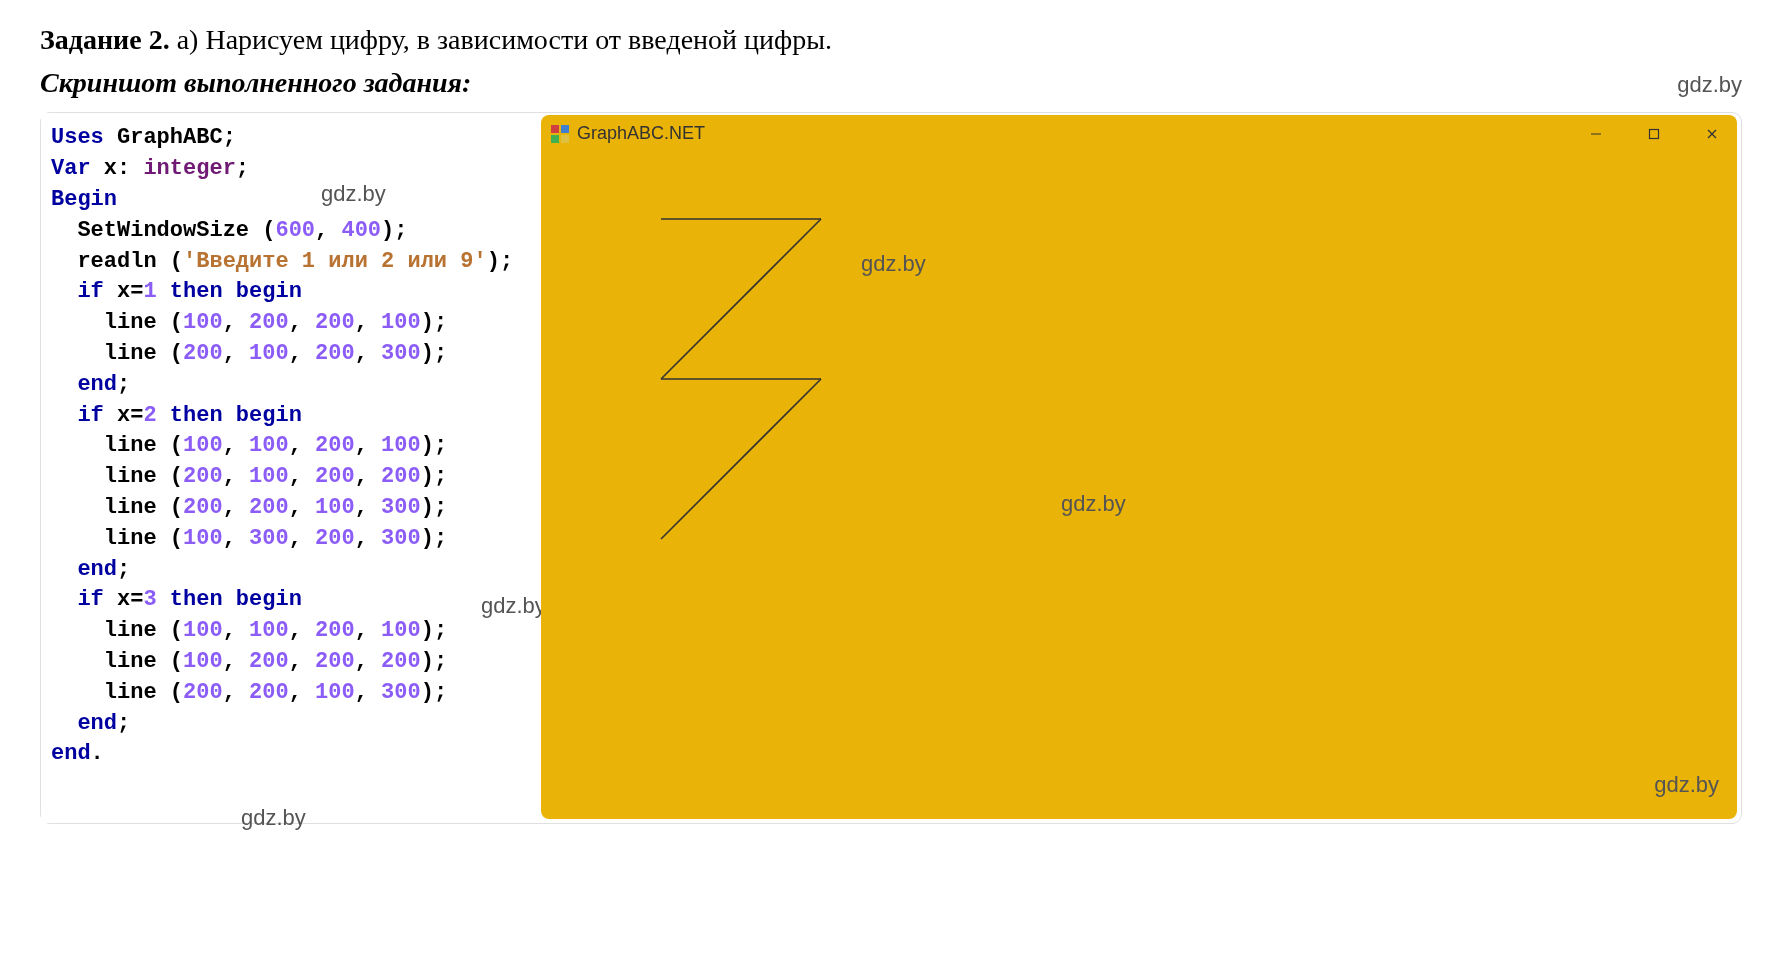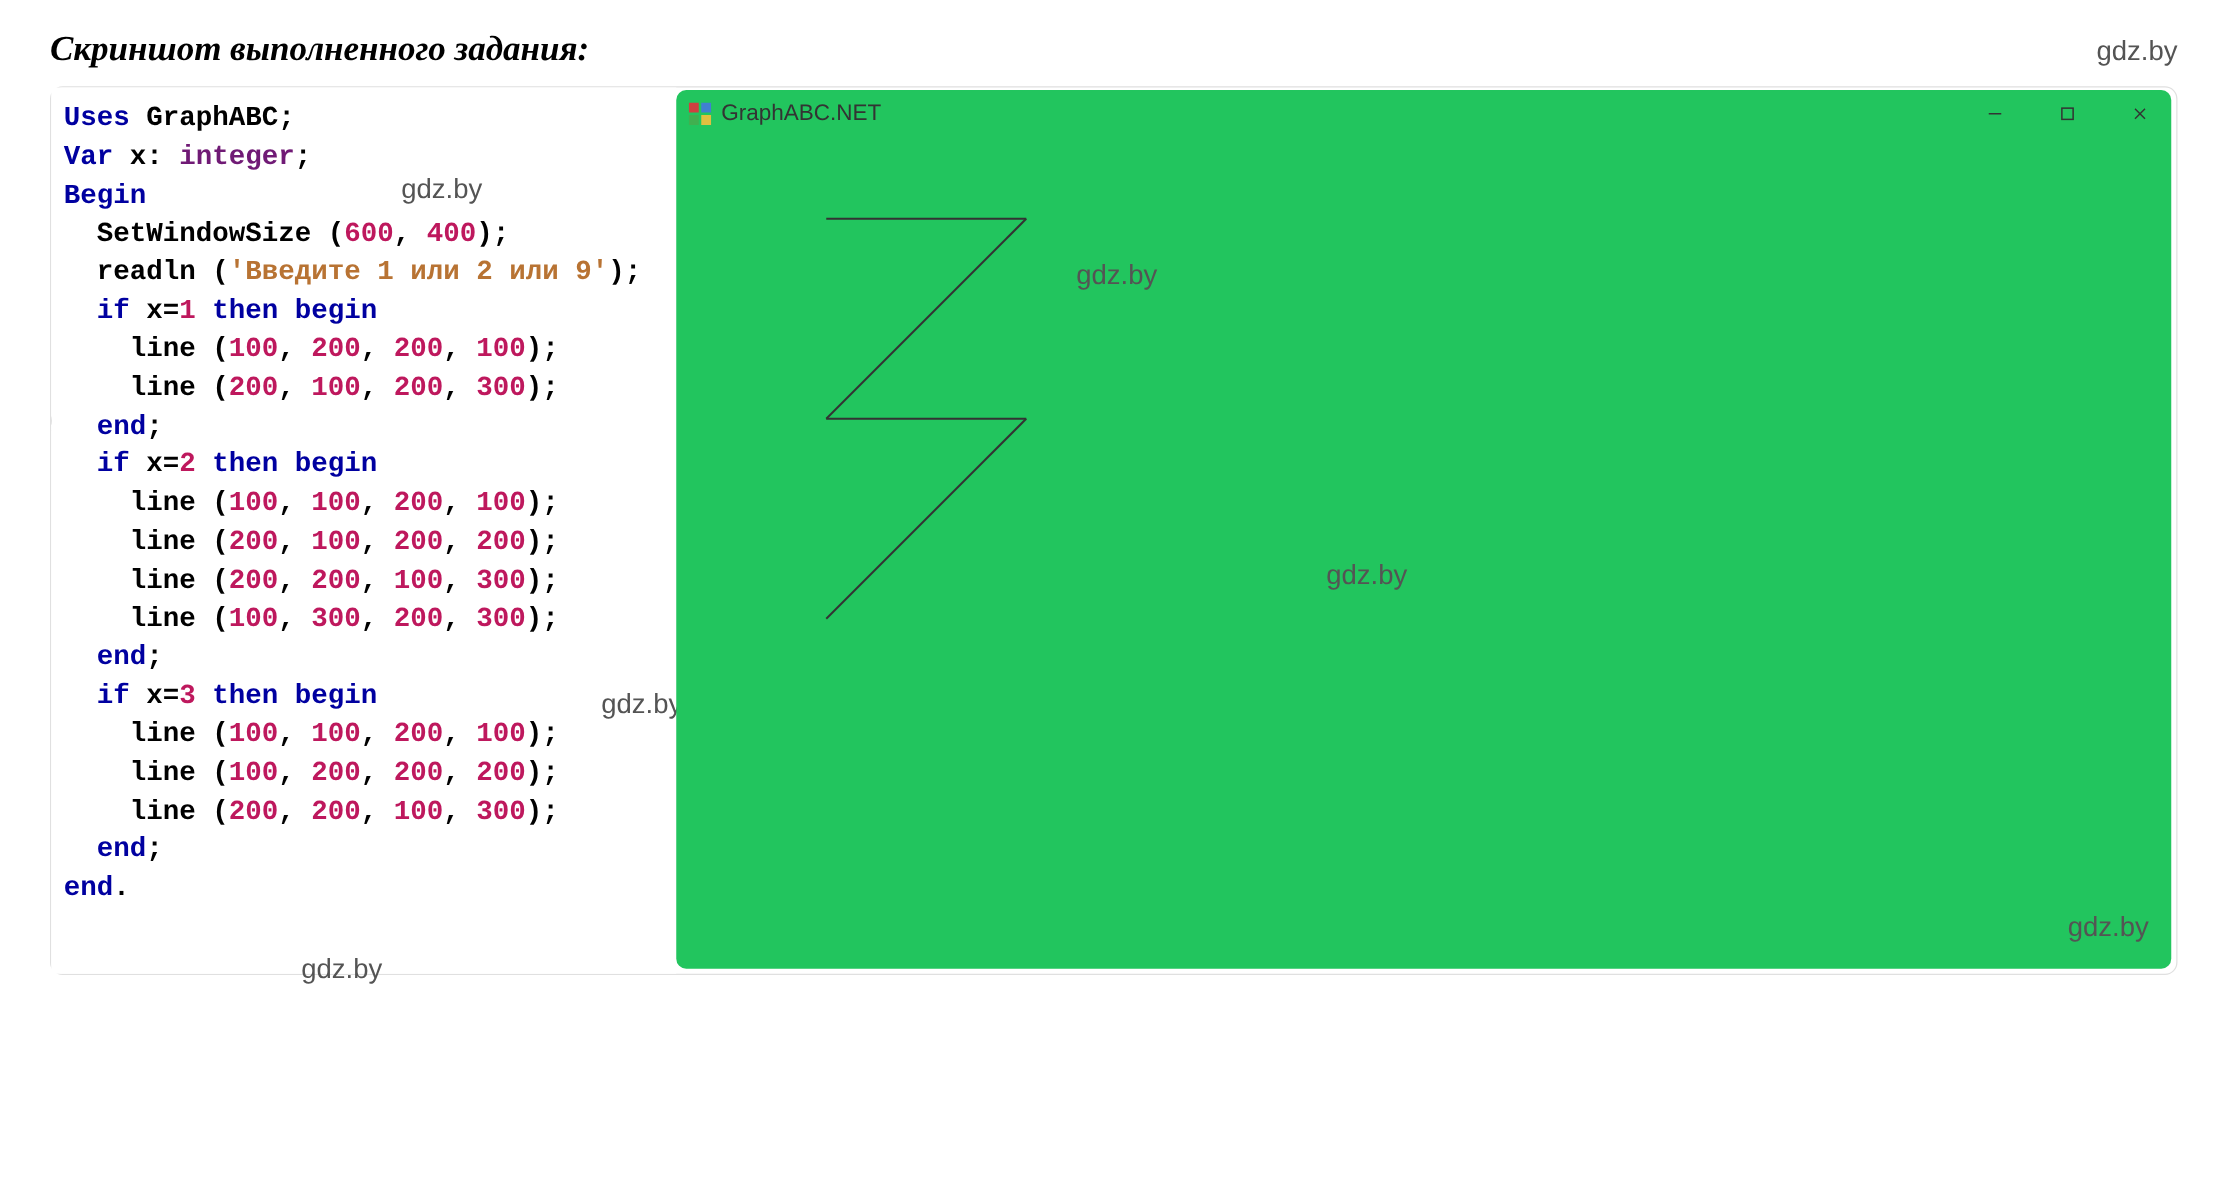--- a/index.html
+++ b/index.html
@@ -63,34 +63,34 @@
       font-size: 22px;
       line-height: 1.4;
       position: relative;
       font-weight: 600;
     }
     .code-line {
       white-space: pre;
     }
     .kw { color: #0000a0; font-weight: bold; }
     .ident { color: #701a75; }
-    .num { color: #be185d; }
+    .num { color: #8b5cf6; }
     .str { color: #b87333; }
     .punct { color: #000000; }
     .wm-inline {
       position: absolute;
       color: #545454;
       font-family: Arial, sans-serif;
       font-size: 22px;
       font-weight: normal;
     }
     .app-window {
       flex: 1;
       border-radius: 8px;
-      background: #22c55e;
+      background: #eab308;
       margin: 2px 4px 4px 0;
       position: relative;
       overflow: hidden;
     }
     .titlebar {
       display: flex;
       align-items: center;
       justify-content: space-between;
       padding: 6px 10px 2px 10px;
       font-family: 'Segoe UI', Arial, sans-serif;
@@ -142,20 +142,25 @@
     }
     .container {
       position: relative;
     }
   </style>
 </head>
 <body>
 
 <div class="container">
 
+  <div class="task-header">
+    <span class="task-label">Задание 2.</span>
+    <span class="task-desc">а)</span>
+    <span class="task-desc">Нарисуем цифру, в зависимости от введеной цифры.</span>
+  </div>
 
   <div class="subtitle-row">
     <div class="subtitle">Скриншот выполненного задания:</div>
     <div class="watermark">gdz.by</div>
   </div>
 
   <div class="wm-left">gdz.by</div>
 
   <div class="content-row">
 

